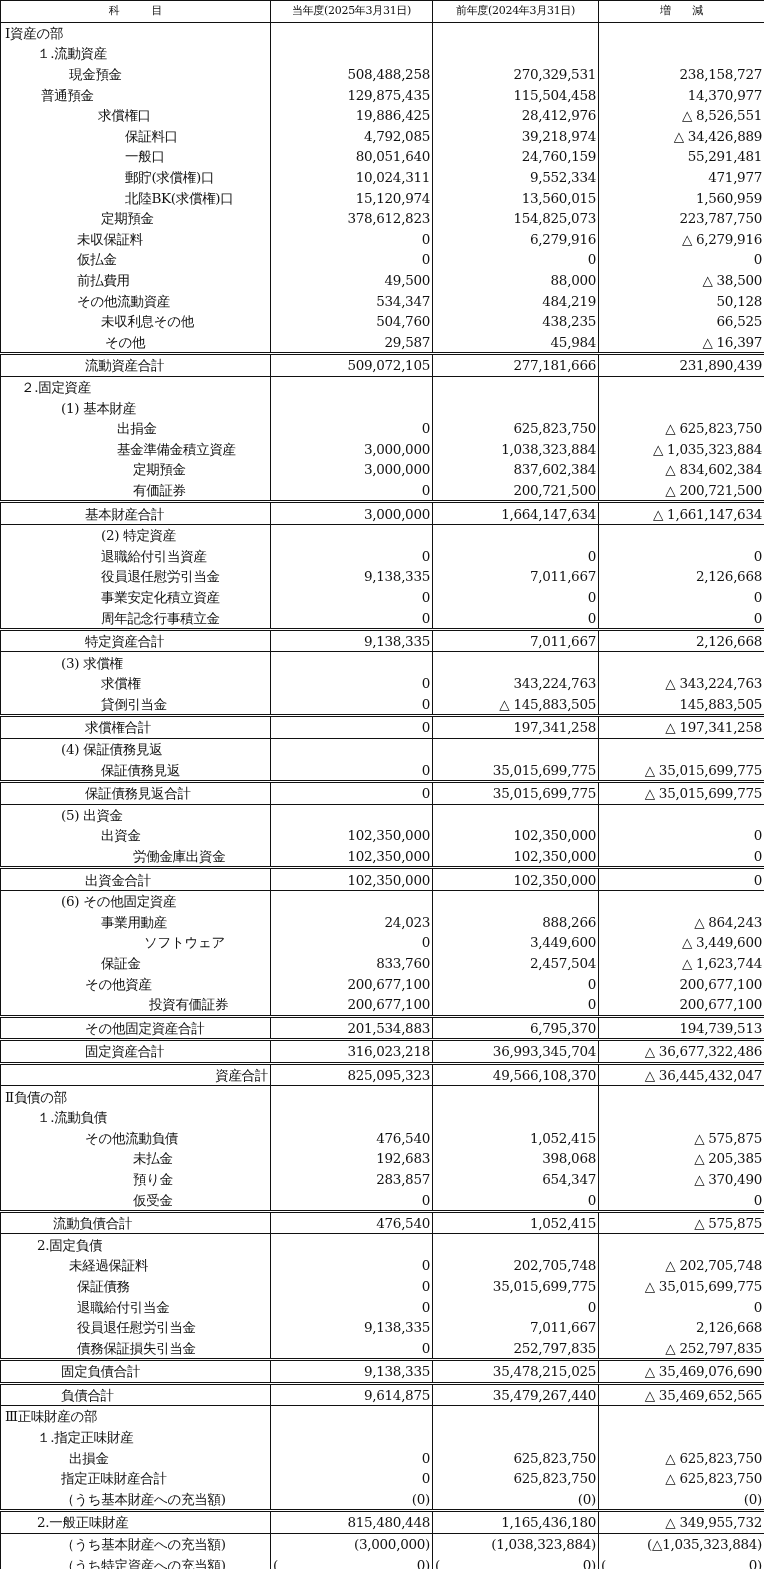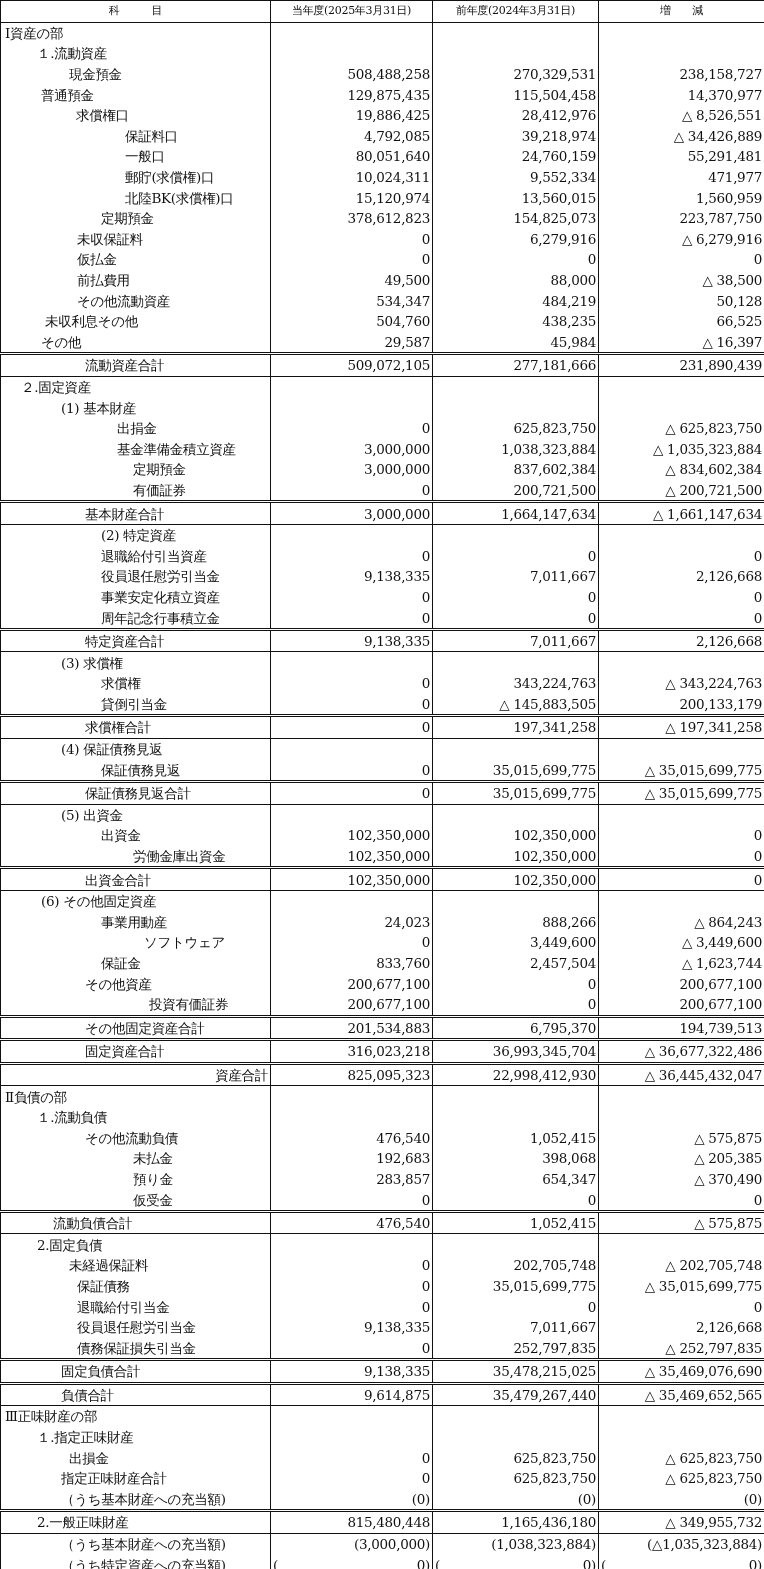--- a/index.html
+++ b/index.html
@@ -58,21 +58,21 @@
         <td class="num">270,329,531</td>
         <td class="num">238,158,727</td>
       </tr>
       <tr>
         <td style="padding-left: 40px;"><span class="lbl">普通預金</span></td>
         <td class="num">129,875,435</td>
         <td class="num">115,504,458</td>
         <td class="num">14,370,977</td>
       </tr>
       <tr>
-        <td style="padding-left: 75px; margin-left: 40px;"><span class="lbl">求償権口</span></td>
+        <td style="padding-left: 97px; margin-left: 40px;"><span class="lbl">求償権口</span></td>
         <td class="num">19,886,425</td>
         <td class="num">28,412,976</td>
         <td class="num">△ 8,526,551</td>
       </tr>
       <tr>
         <td style="padding-left: 124px;"><span class="lbl">保証料口</span></td>
         <td class="num">4,792,085</td>
         <td class="num">39,218,974</td>
         <td class="num">△ 34,426,889</td>
       </tr>
@@ -118,27 +118,27 @@
         <td class="num">88,000</td>
         <td class="num">△ 38,500</td>
       </tr>
       <tr>
         <td style="padding-left: 76px;"><span class="lbl">その他流動資産</span></td>
         <td class="num">534,347</td>
         <td class="num">484,219</td>
         <td class="num">50,128</td>
       </tr>
       <tr>
-        <td style="padding-left: 44px;"><span class="lbl">未収利息その他</span></td>
+        <td style="padding-left: 100px;"><span class="lbl">未収利息その他</span></td>
         <td class="num">504,760</td>
         <td class="num">438,235</td>
         <td class="num">66,525</td>
       </tr>
       <tr>
-        <td style="padding-left: 40px;"><span class="lbl">その他</span></td>
+        <td style="padding-left: 104px;"><span class="lbl">その他</span></td>
         <td class="num">29,587</td>
         <td class="num">45,984</td>
         <td class="num">△ 16,397</td>
       </tr>
       <tr class="total">
         <td style="padding-left: 84px;"><span class="lbl">流動資産合計</span></td>
         <td class="num">509,072,105</td>
         <td class="num">277,181,666</td>
         <td class="num">231,890,439</td>
       </tr>
@@ -229,21 +229,21 @@
       <tr>
         <td style="padding-left: 100px;"><span class="lbl">求償権</span></td>
         <td class="num">0</td>
         <td class="num">343,224,763</td>
         <td class="num">△ 343,224,763</td>
       </tr>
       <tr>
         <td style="padding-left: 100px;"><span class="lbl">貸倒引当金</span></td>
         <td class="num">0</td>
         <td class="num">△ 145,883,505</td>
-        <td class="num">200,133,179</td>
+        <td class="num">145,883,505</td>
       </tr>
       <tr class="total">
         <td style="padding-left: 84px;"><span class="lbl">求償権合計</span></td>
         <td class="num">0</td>
         <td class="num">197,341,258</td>
         <td class="num">△ 197,341,258</td>
       </tr>
       <tr>
         <td style="padding-left: 60px;"><span class="lbl">(4)  保証債務見返</span></td>
         <td class="num"></td>
@@ -280,21 +280,21 @@
         <td class="num">102,350,000</td>
         <td class="num">0</td>
       </tr>
       <tr class="total">
         <td style="padding-left: 84px;"><span class="lbl">出資金合計</span></td>
         <td class="num">102,350,000</td>
         <td class="num">102,350,000</td>
         <td class="num">0</td>
       </tr>
       <tr>
-        <td style="padding-left: 40px; margin-left: 36px;"><span class="lbl">(6)  その他固定資産</span></td>
+        <td style="padding-left: 60px; margin-left: 36px;"><span class="lbl">(6)  その他固定資産</span></td>
         <td class="num"></td>
         <td class="num"></td>
         <td class="num"></td>
       </tr>
       <tr>
         <td style="padding-left: 100px;"><span class="lbl">事業用動産</span></td>
         <td class="num">24,023</td>
         <td class="num">888,266</td>
         <td class="num">△ 864,243</td>
       </tr>
@@ -330,21 +330,21 @@
       </tr>
       <tr class="total">
         <td style="padding-left: 84px;"><span class="lbl">固定資産合計</span></td>
         <td class="num">316,023,218</td>
         <td class="num">36,993,345,704</td>
         <td class="num">△ 36,677,322,486</td>
       </tr>
       <tr class="total">
         <td style="padding-left: 116px; text-align: right;"><span class="lbl">資産合計</span></td>
         <td class="num">825,095,323</td>
-        <td class="num">22,998,412,930</td>
+        <td class="num">49,566,108,370</td>
         <td class="num">△ 36,445,432,047</td>
       </tr>
       <tr>
         <td style="padding-left: 4px;"><span class="lbl">Ⅱ負債の部</span></td>
         <td class="num"></td>
         <td class="num"></td>
         <td class="num"></td>
       </tr>
       <tr>
         <td style="padding-left: 36px;"><span class="lbl">１.流動負債</span></td>

